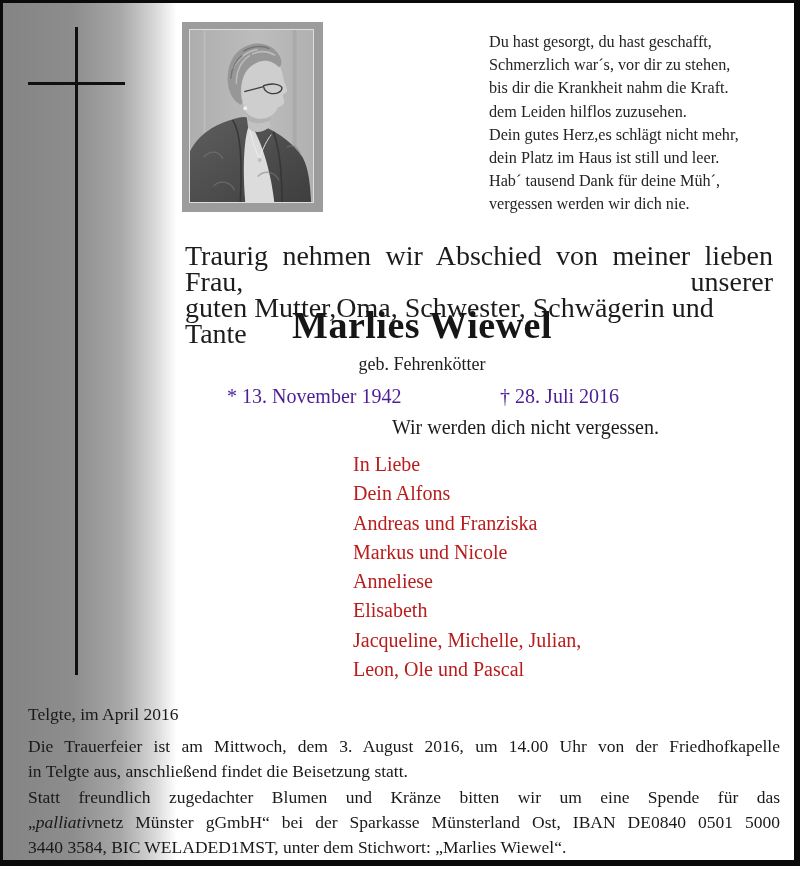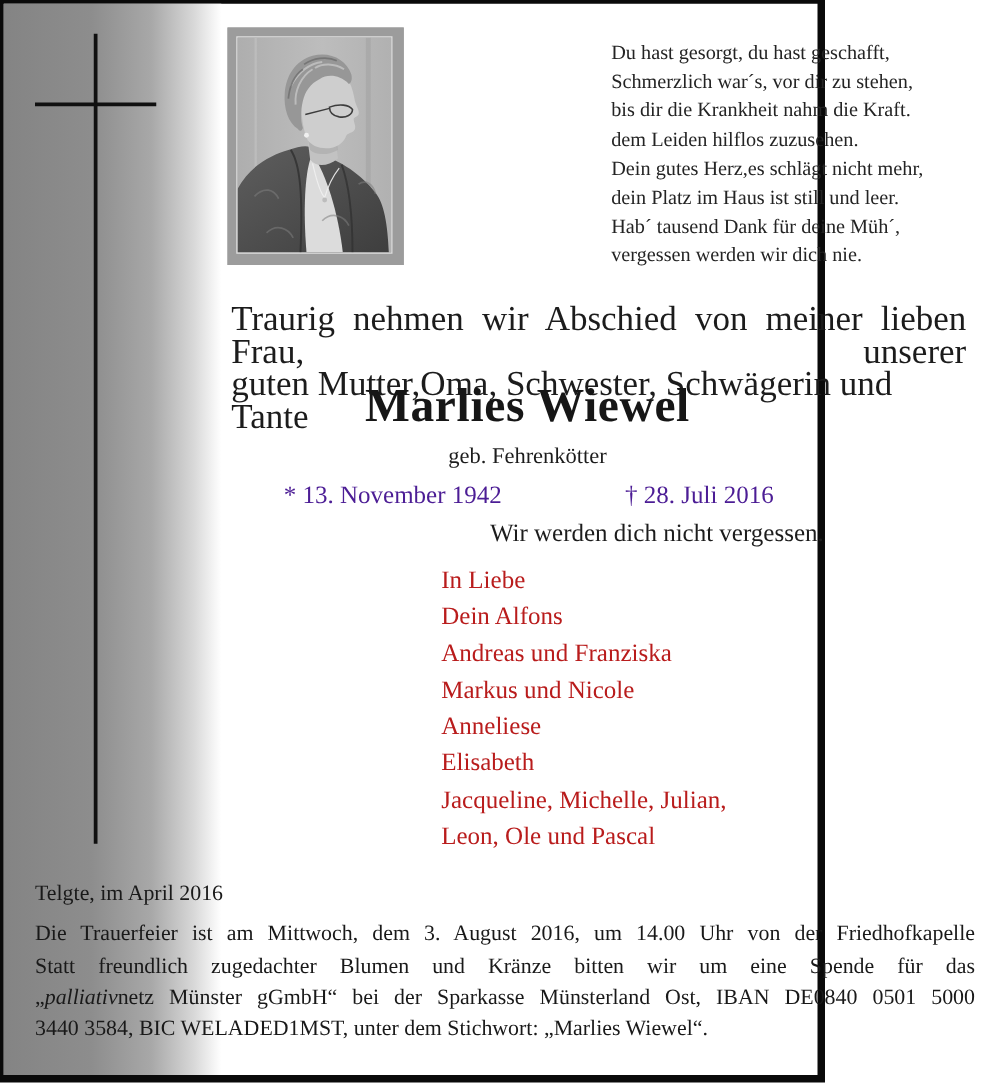--- a/index.html
+++ b/index.html
@@ -13,21 +13,21 @@
     width: 800px;
     height: 871px;
     background: #ffffff;
     font-family: "Liberation Serif", "DejaVu Serif", serif;
     color: #1d1d1d;
     overflow: hidden;
   }
   .notice {
     position: absolute;
     left: 0; top: 0;
-    width: 660px;
+    width: 800px;
     height: 866px;
     box-sizing: border-box;
     border-style: solid;
     border-color: #0a0a0a;
     border-width: 3px 6px 6px 3px;
     background: #ffffff;
   }
   .gradient-strip {
     position: absolute;
     left: 0; top: 0; bottom: 0;
@@ -234,20 +234,21 @@
       <div class="family-line">Anneliese</div>
       <div class="family-line">Elisabeth</div>
       <div class="family-line">Jacqueline, Michelle, Julian,</div>
       <div class="family-line">Leon, Ole und Pascal</div>
     </div>
 
     <div class="footer">
       <div class="place-date">Telgte, im April 2016</div>
       <div class="para">
         <div class="jline">Die Trauerfeier ist am Mittwoch, dem 3. August 2016, um 14.00 Uhr von der Friedhofkapelle</div>
+        <div>in Telgte aus, anschließend findet die Beisetzung statt.</div>
       </div>
       <div class="para">
         <div class="jline">Statt freundlich zugedachter Blumen und Kränze bitten wir um eine Spende für das</div>
         <div class="jline"><span>„</span><span class="italic">palliativ</span><span>netz Münster gGmbH“ bei der Sparkasse Münsterland Ost, IBAN DE0840 0501 5000</span></div>
         <div>3440 3584, BIC WELADED1MST, unter dem Stichwort: „Marlies Wiewel“.</div>
       </div>
     </div>
 
   </div>
 </div>

